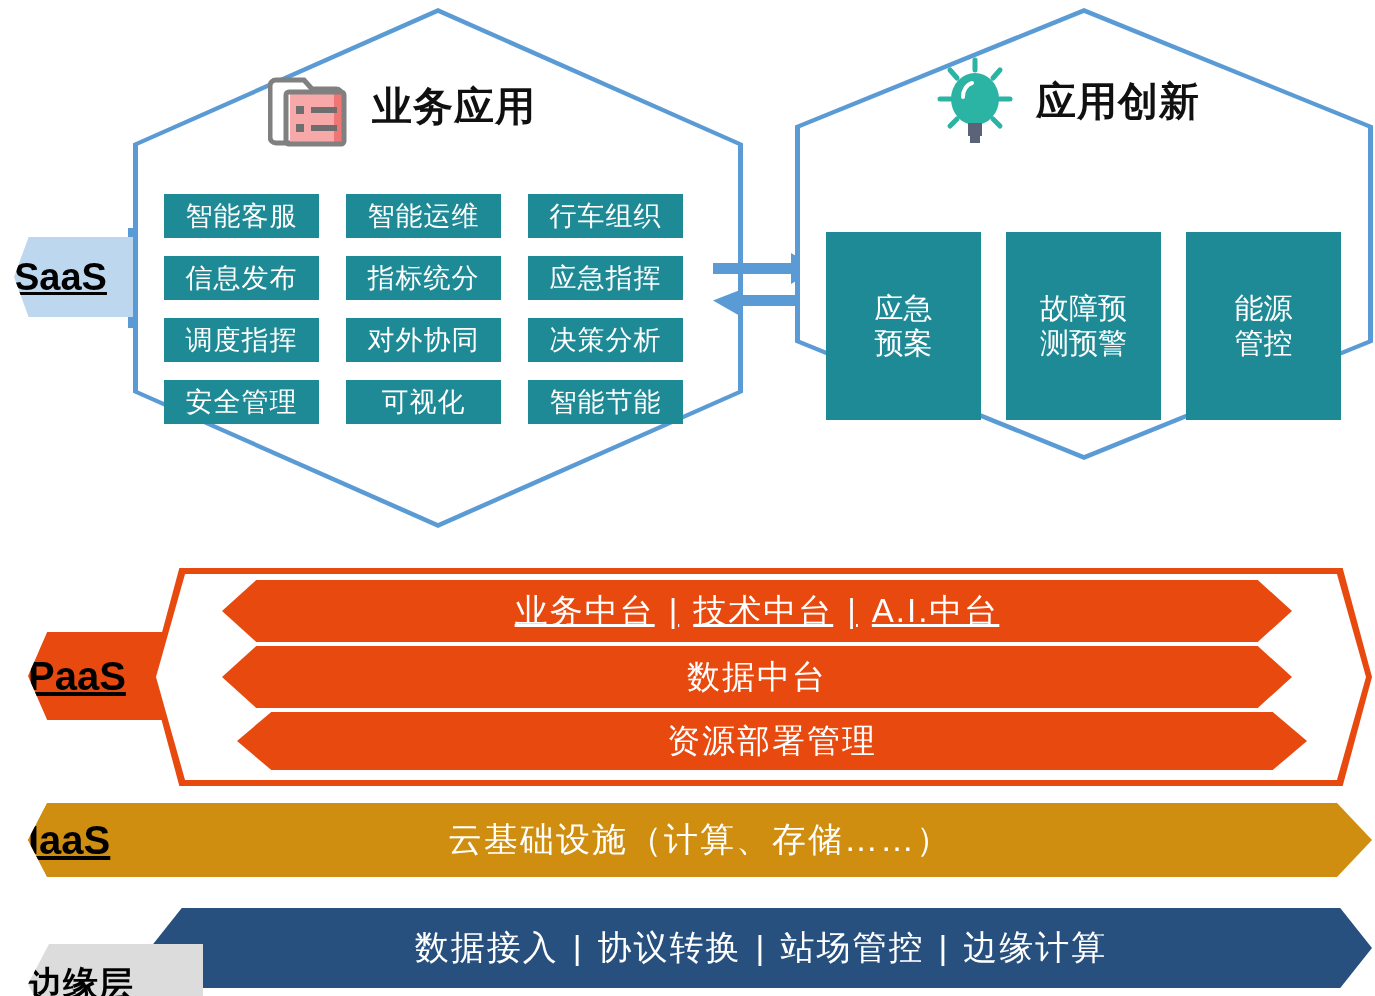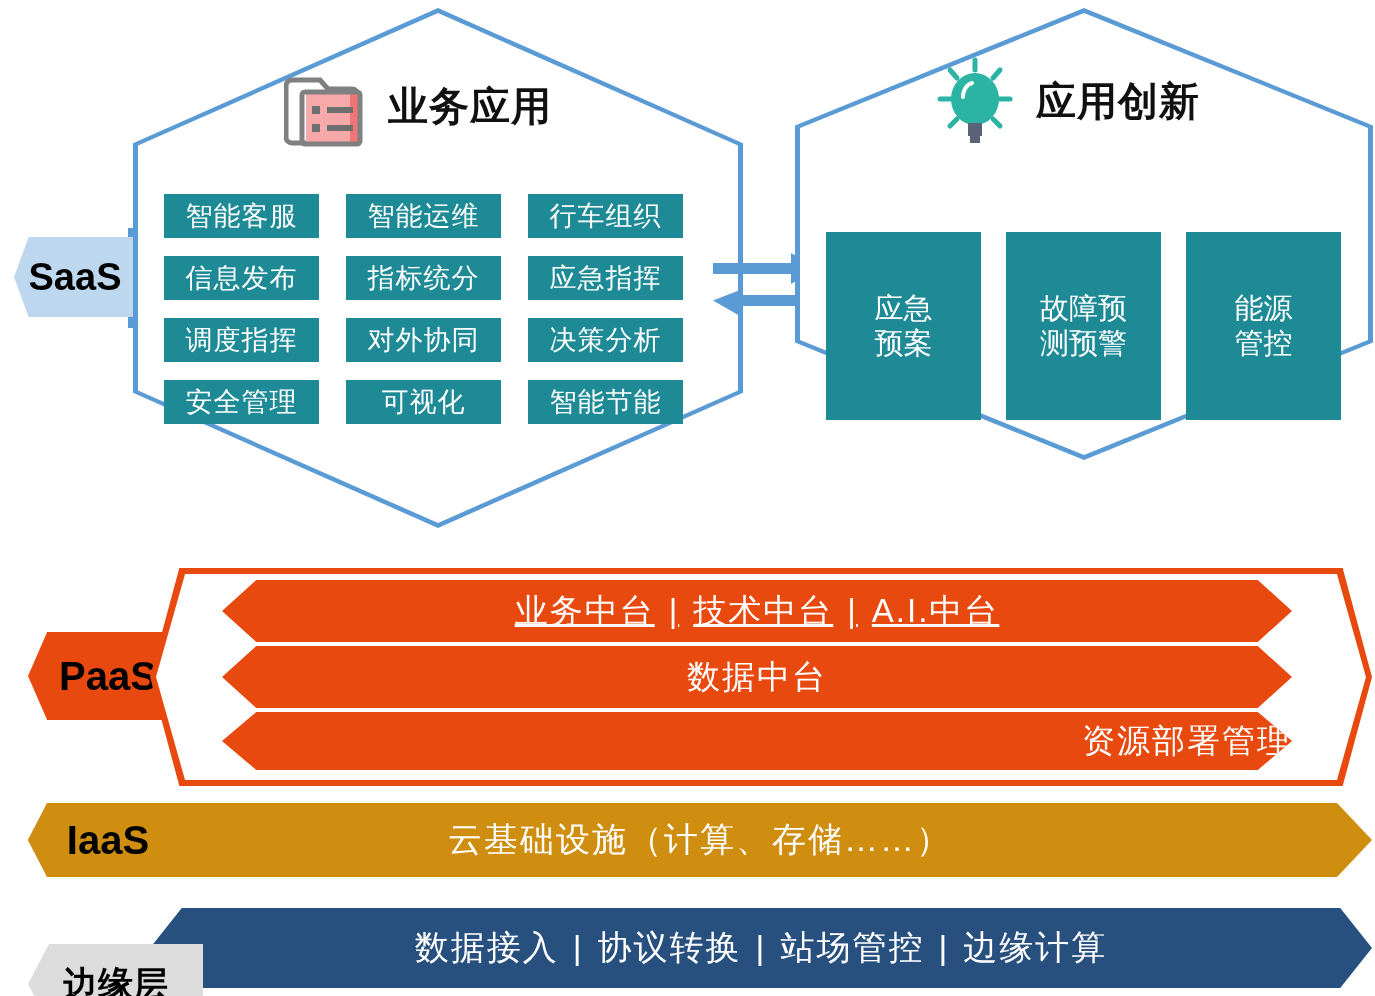--- a/index.html
+++ b/index.html
@@ -93,25 +93,26 @@
   }
 
   
   .arrow-wrap { position: absolute; }
 
   
   .side-label {
     position: absolute;
     display: flex;
     align-items: center;
-    justify-content: center;
+    justify-content: flex-start;
     font-weight: bold;
     color: #000000;
     clip-path: polygon(12% 0%, 100% 0%, 100% 100%, 12% 100%, 0% 50%);
     box-sizing: border-box;
+    text-decoration: underline;
   }
 
   
   .bar-hex {
     position: absolute;
     display: flex;
     align-items: center;
     justify-content: center;
     color: #ffffff;
     clip-path: polygon(2.6% 0%, 97.4% 0%, 100% 50%, 97.4% 100%, 2.6% 100%, 0% 50%);
@@ -154,21 +155,21 @@
   <div class="abs" style="left:128px; top:228px; width:9px; height:100px; background:#5B9BD5;"></div>
 
   <div class="side-label" style="left:14px; top:237px; width:122px; height:80px; background:#BDD7EE; font-size:38px;">
     <span>SaaS</span>
   </div>
 
   <div class="hex-outline" style="left:133px; top:8px; width:610px; height:520px;">
     <div class="hex-inner"></div>
   </div>
 
-  <div class="hex-header" style="left:284px; top:62px;">
+  <div class="hex-header" style="left:268px; top:62px;">
 
     <span class="folder-icon">
       <svg width="86" height="88" viewBox="0 0 86 88">
         <path d="M8 18 h28 l8 9 h24 a6 6 0 0 1 6 6 v42 a6 6 0 0 1 -6 6 h-60 a6 6 0 0 1 -6 -6 v-51 a6 6 0 0 1 6 -6 z" fill="#ffffff" stroke="#808080" stroke-width="5"></path>
         <rect x="22" y="32" width="52" height="48" fill="#F7A8A8"></rect>
         <rect x="66" y="32" width="8" height="48" fill="#F07575"></rect>
         <rect x="18" y="30" width="58" height="52" fill="none" stroke="#808080" stroke-width="5" rx="3"></rect>
         <rect x="28" y="44" width="8" height="8" fill="#6E6E6E"></rect>
         <rect x="43" y="45" width="26" height="6" fill="#6E6E6E"></rect>
         <rect x="28" y="62" width="8" height="8" fill="#6E6E6E"></rect>
@@ -255,21 +256,21 @@
   <div class="paas-bar" style="left:222px; top:580px; width:1070px; height:62px;text-decoration:underline;">
     <span class="paas-text">
       <span>业务中台</span><span class="sep">|</span><span>技术中台</span><span class="sep">|</span><span>A.I.中台</span>
     </span>
   </div>
 
   <div class="paas-bar" style="left:222px; top:646px; width:1070px; height:62px;">
     <span class="paas-text">数据中台</span>
   </div>
 
-  <div class="paas-bar" style="left:222px; top:712px; width:1070px; height:58px;justify-content:flex-end;">
+  <div class="paas-bar" style="left:237px; top:712px; width:1070px; height:58px;">
     <span class="paas-text">资源部署管理</span>
   </div>
 
   <div class="side-label" style="left:28px; top:803px; width:160px; height:74px; background:#CF8E10; font-size:40px;">
     <span>IaaS</span>
   </div>
 
   <div class="bar-hex" style="left:28px; top:803px; width:1344px; height:74px; background:#CF8E10;">
     <span class="bar-text">云基础设施（计算、存储……）</span>
   </div>

